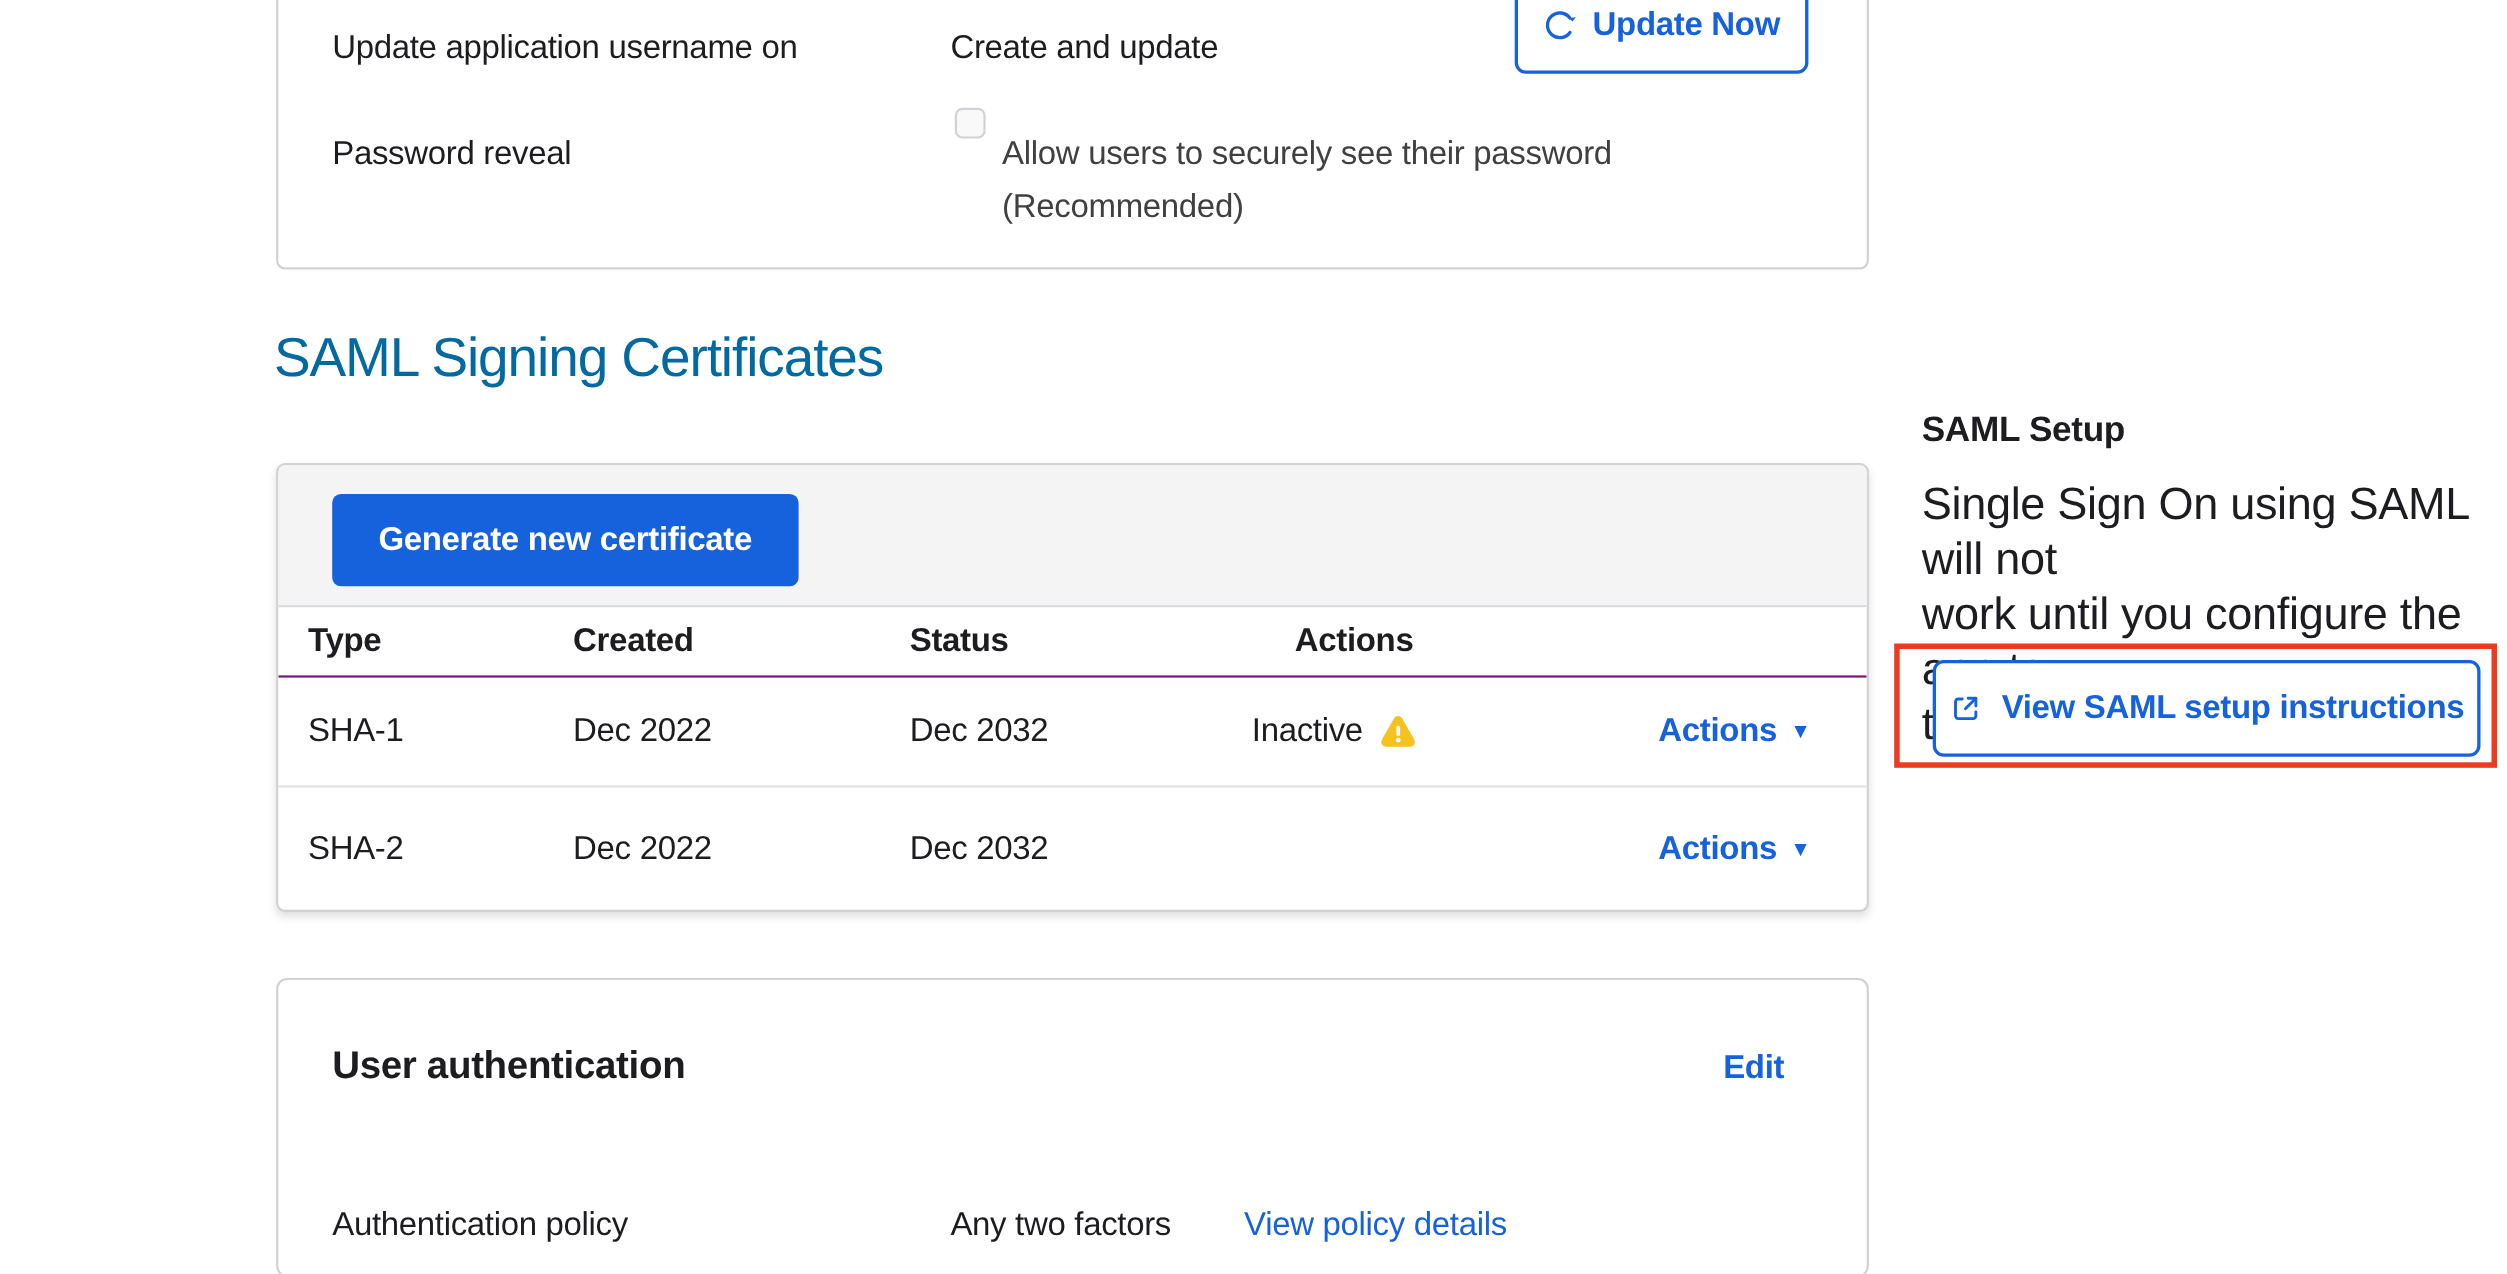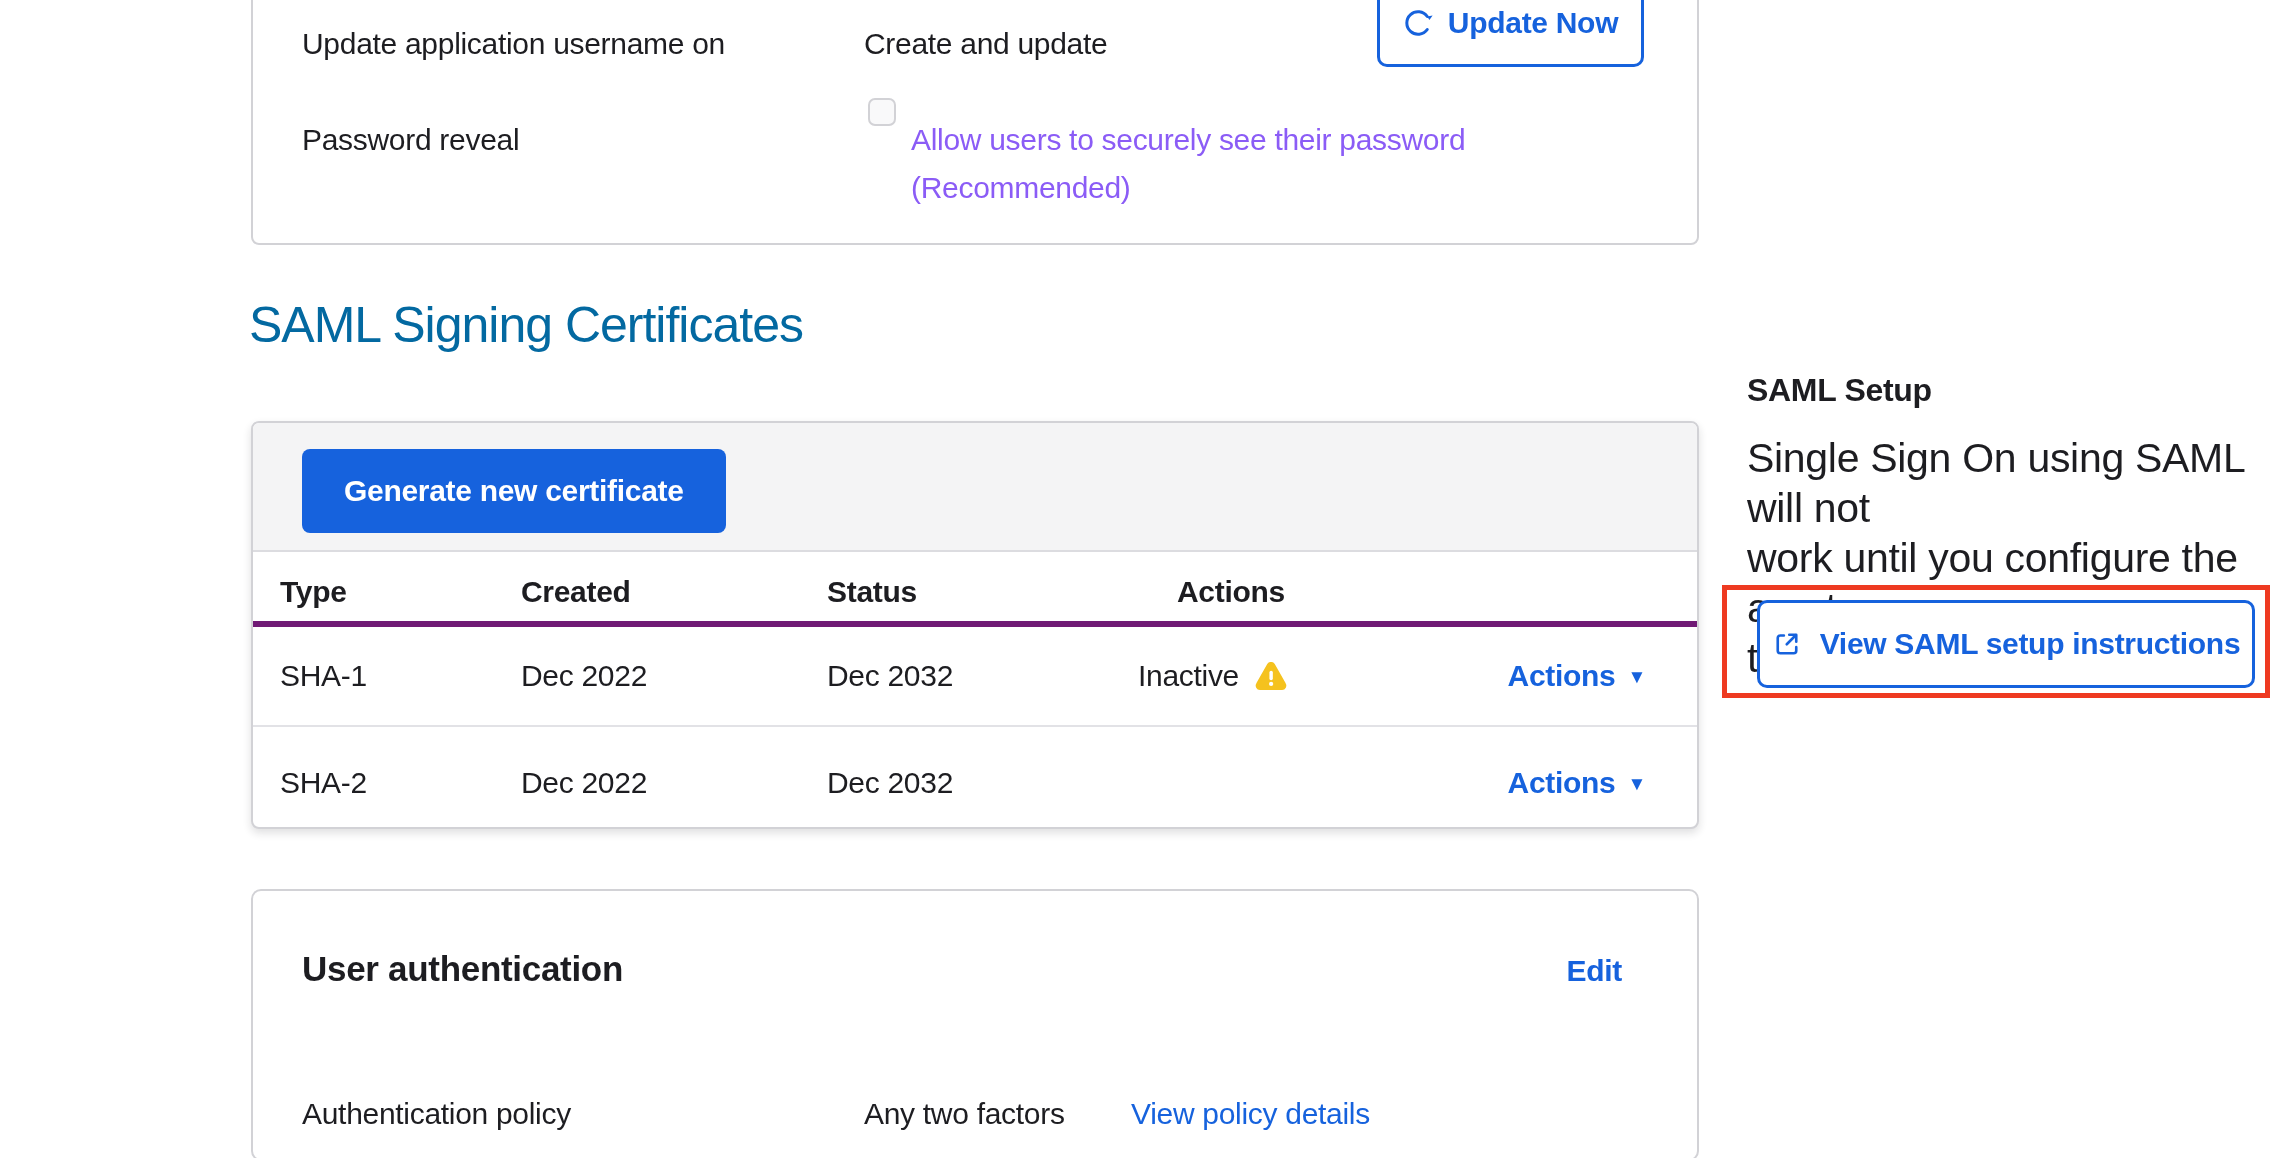--- a/index.html
+++ b/index.html
@@ -12,21 +12,21 @@
     letter-spacing: -0.3px;
   }
   .card {
     position: absolute;
     background: #fff;
     border: 2px solid #d2d2d6;
     border-radius: 8px;
   }
   .abs { position: absolute; }
   .body-text { font-size: 30px; margin-top: 28px; }
-  .gray { color: #8b5cf6; text-align: center; }
+  .gray { color: #404040; text-align: center; }
 
   
   #settings-card { left: 251px; top: -62px; width: 1448px; height: 307px; }
   #update-now-btn {
     left: 1124px; top: 39px; width: 267px; height: 88px;
     border: 3px solid #1662dd; border-radius: 10px; background: #fff;
     display: flex; align-items: center; justify-content: center; gap: 15px;
     color: #1662dd; font-weight: bold; font-size: 30px; cursor: pointer;
   }
   #password-checkbox {
@@ -53,21 +53,21 @@
   }
   #generate-btn {
     position: absolute; left: 49px; top: 26px; height: 84px;
     padding: 0 42px; background: #1662dd; color: #fff;
     border: none; border-radius: 8px;
     font-family: "Liberation Sans", sans-serif;
     font-size: 30px; font-weight: bold; letter-spacing: -0.3px;
     display: flex; align-items: center; cursor: pointer;
   }
   .trow { display: flex; align-items: center; font-size: 30px; }
-  #cert-header-row { height: 64px; font-weight: bold; border-bottom: 6px solid #701a75; margin-top: 11px; }
+  #cert-header-row { height: 64px; font-weight: bold; border-bottom: 2px solid #701a75; }
   .cert-row { height: 100px; border-bottom: 2px solid #e2e2e6; }
   .cert-row:last-child { height: 111px; border-bottom: none; }
   .col-type    { width: 268px; padding-left: 27px; }
   .col-created { width: 306px; }
   .col-expires { width: 311px; }
   .col-status  { width: 350px; display: flex; align-items: center; }
   .col-actions { flex: 1; padding-right: 51px; text-align: right;
                  display: flex; align-items: center; justify-content: flex-end; }
   .actions-link { color: #1662dd; font-weight: bold; display: inline-flex;
                   align-items: center; gap: 12px; cursor: pointer; }

